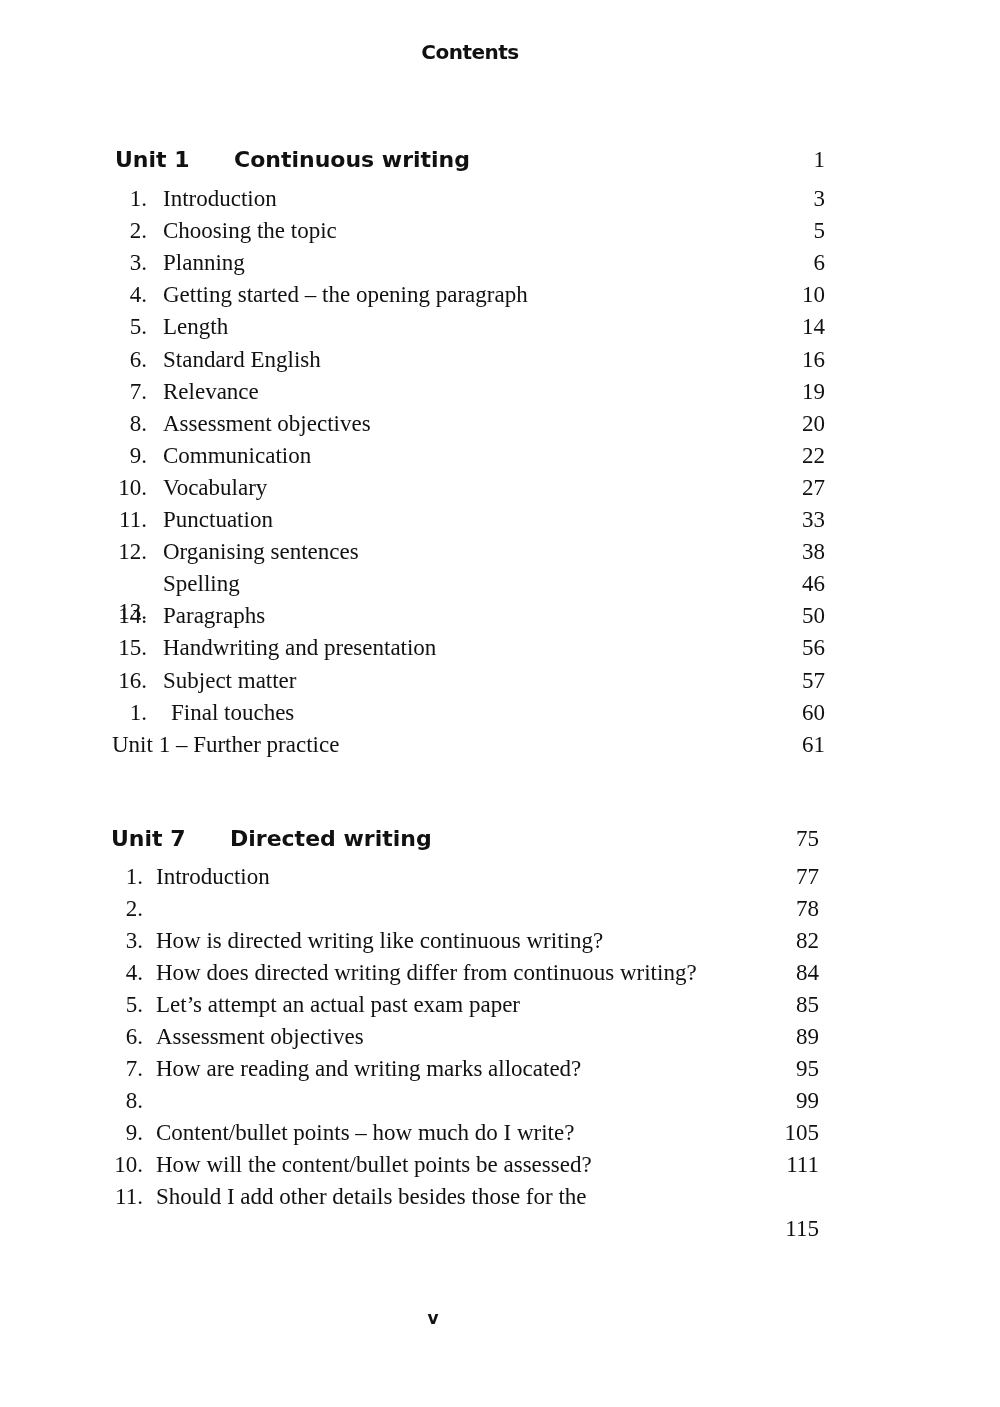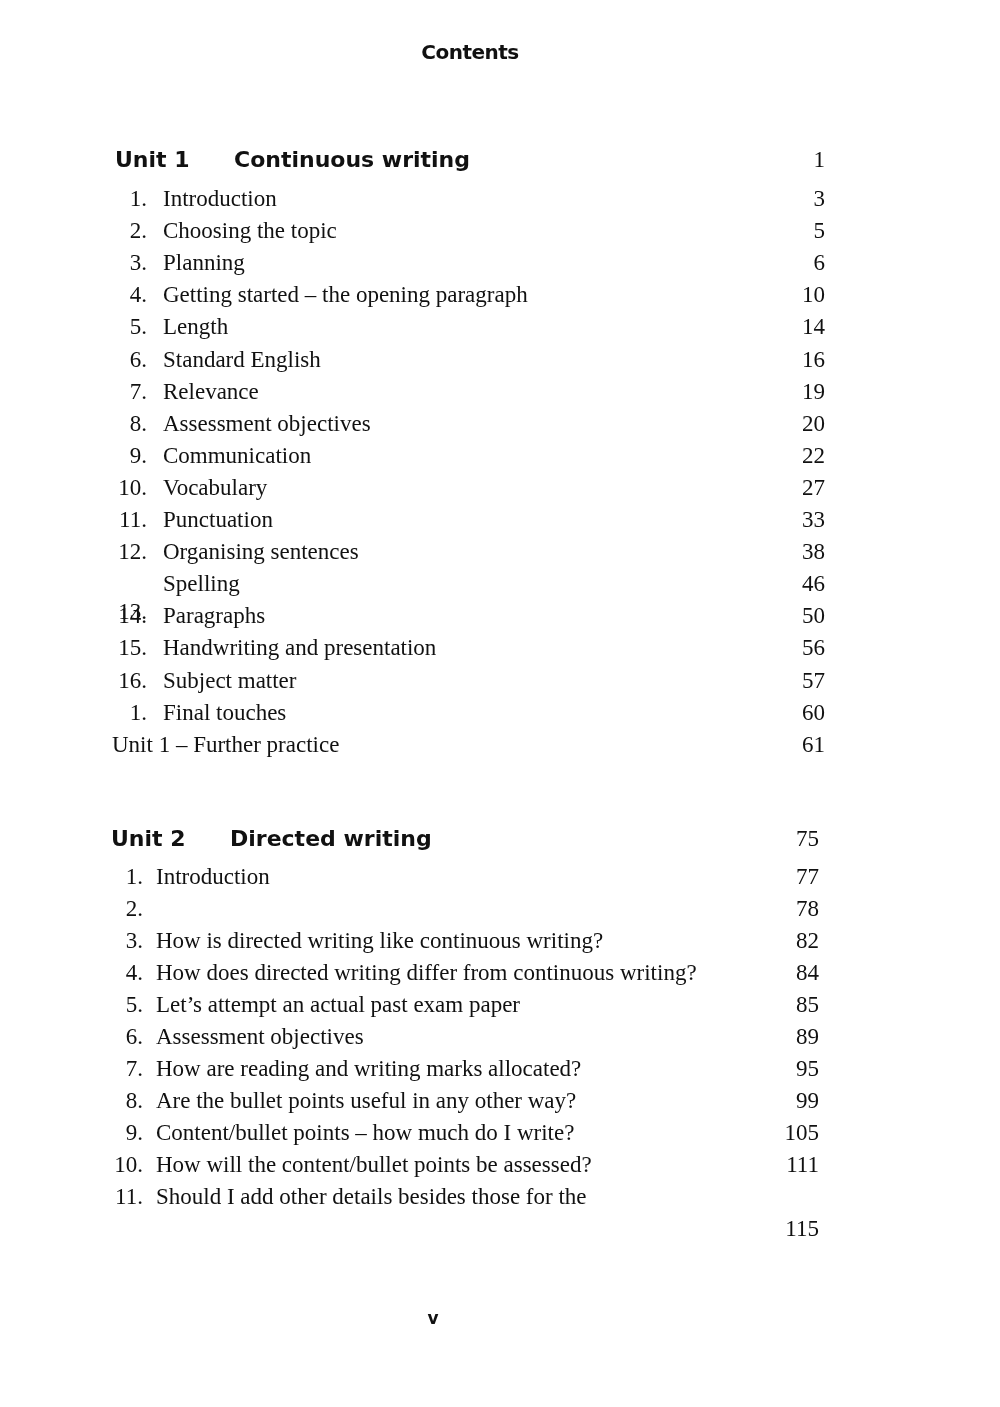--- a/index.html
+++ b/index.html
@@ -118,31 +118,31 @@
       <span class="text" style="left: 50px; text-align: right;">Handwriting and presentation</span>
       <span class="pg">56</span>
     </div>
     <div class="row" style="left: 113px; width: 712px; top: 664.5px;">
       <span class="num" style="left: 0px; width: 34px;">16.</span>
       <span class="text" style="left: 50px;">Subject matter</span>
       <span class="pg">57</span>
     </div>
     <div class="row" style="left: 113px; width: 712px; top: 696.6px;">
       <span class="num" style="left: 0px; width: 34px;">1.</span>
-      <span class="text" style="left: 50px; text-align: right;">Final touches</span>
+      <span class="text" style="left: 58px; text-align: right;">Final touches</span>
       <span class="pg">60</span>
     </div>
     <div class="row" style="left: 112px; width: 713px; top: 728.7px;">
       <span class="text" style="left: 0px;">Unit 1 – Further practice</span>
       <span class="pg">61</span>
     </div>
   </div>
 
 <div class="unit-head" style="left:111px; width:708px; top:823px;">
-  <span class="u-label">Unit 2</span>
+  <span class="u-label">Unit 7</span>
   <span class="u-title" style="left:119px;">Directed writing</span>
   <span class="page-num">75</span>
 </div>
 
 <div id="unit2-rows">
     <div class="row" style="left: 109px; width: 710px; top: 861px;">
       <span class="num" style="left: 0px; width: 34px;">1.</span>
       <span class="text" style="left: 47px;">Introduction</span>
       <span class="pg">77</span>
     </div>
@@ -170,21 +170,20 @@
       <span class="text" style="left: 47px;">Assessment objectives</span>
       <span class="pg">89</span>
     </div>
     <div class="row" style="left: 109px; width: 710px; top: 1053px;">
       <span class="num" style="left: 0px; width: 34px;">7.</span>
       <span class="text" style="left: 47px;">How are reading and writing marks allocated?</span>
       <span class="pg">95</span>
     </div>
     <div class="row" style="left: 109px; width: 710px; top: 1085px;">
       <span class="num" style="left: 0px; width: 34px;">8.</span>
-      <span class="text" style="left: 47px;">Are the bullet points useful in any other way?</span>
       <span class="pg">99</span>
     </div>
     <div class="row" style="left: 109px; width: 710px; top: 1117px;">
       <span class="num" style="left: 0px; width: 34px;">9.</span>
       <span class="text" style="left: 47px;">Content/bullet points – how much do I write?</span>
       <span class="pg">105</span>
     </div>
     <div class="row" style="left: 109px; width: 710px; top: 1149px;">
       <span class="num" style="left: 0px; width: 34px;">10.</span>
       <span class="text" style="left: 47px;">How will the content/bullet points be assessed?</span>

